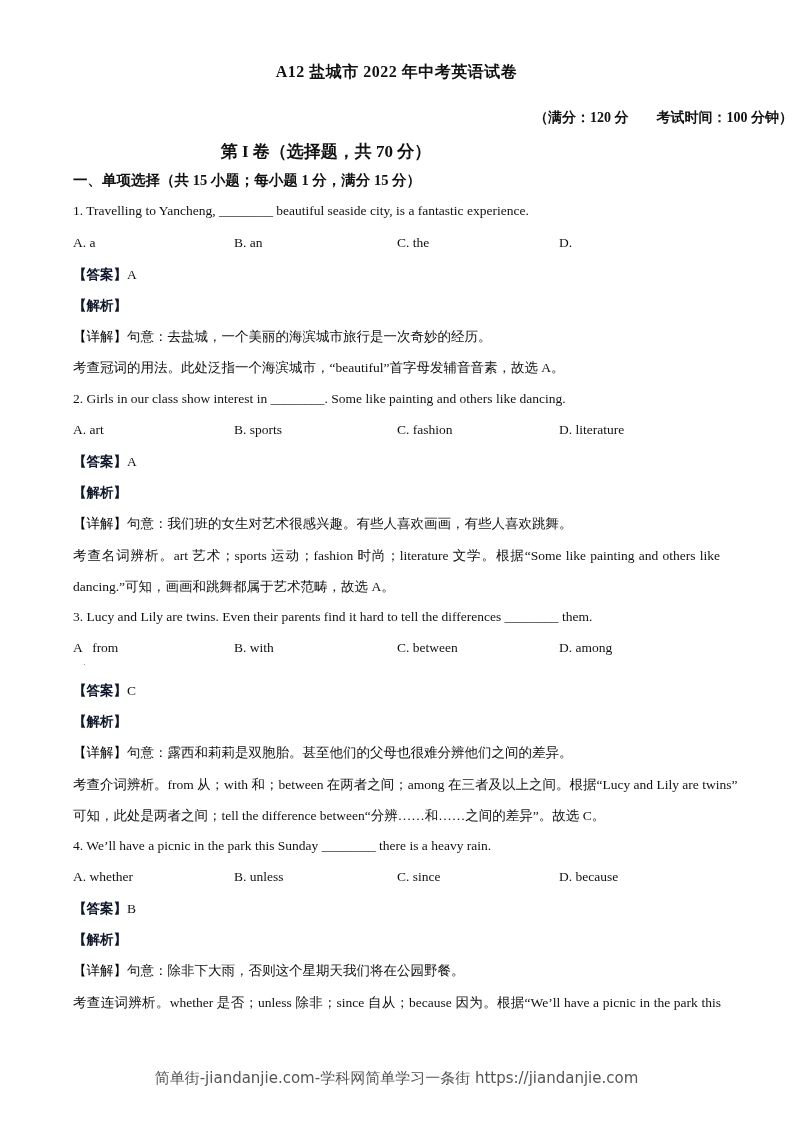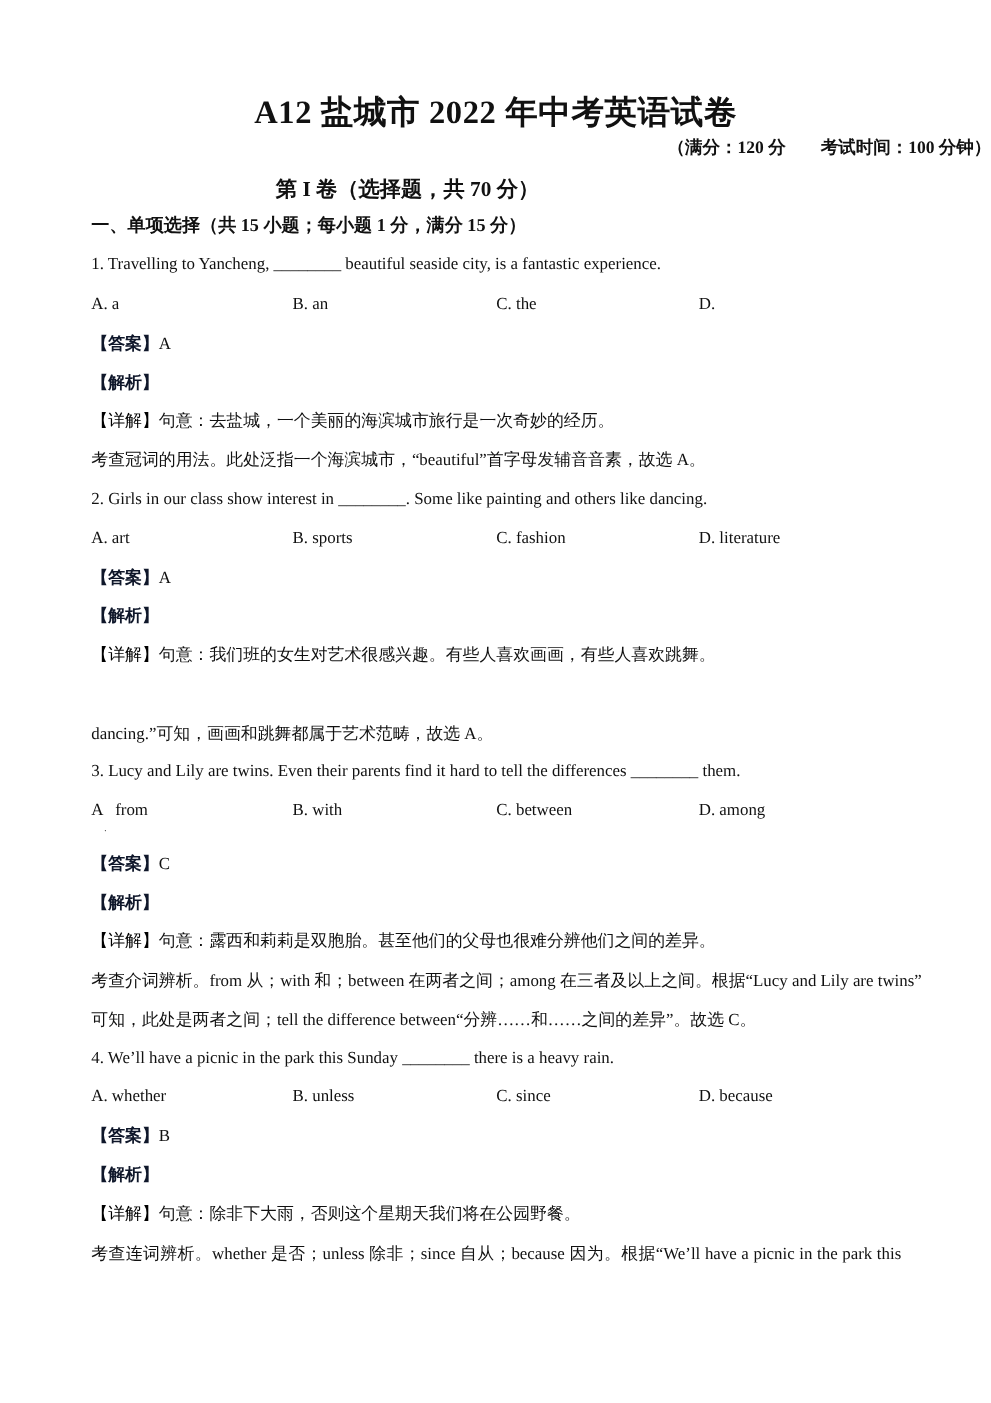--- a/index.html
+++ b/index.html
@@ -1,20 +1,20 @@
 <!DOCTYPE html>
 <html><head>
 <meta charset="utf-8">
 <style>
   html, body { margin: 0; padding: 0; background: #ffffff; }
   body { width: 793px; height: 1122px; position: relative; overflow: hidden;
          font-family: "Liberation Serif", "DejaVu Serif", serif; color: #111; }
   .page { position: absolute; left: 0; top: 0; width: 793px; height: 1122px; }
-  .title { position: absolute; top: 72px; left: 0; width: 793px; text-align: center;
-           font-size: 26px; font-weight: bold; letter-spacing: 0.5px; }
+  .title { position: absolute; top: 62px; left: 0; width: 793px; text-align: center;
+           font-size: 16px; font-weight: bold; letter-spacing: 0.5px; }
   .subtitle { position: absolute; top: 109px; left: 0; width: 793px; text-align: right;
               font-size: 14px; font-weight: bold; }
   .subtitle .gap { display: inline-block; width: 28px; }
   .part { position: absolute; top: 140px; left: 0; width: 652px; text-align: center;
           font-size: 17px; font-weight: bold; }
   .section { position: absolute; top: 171px; left: 73px; font-size: 14.5px; font-weight: bold; }
   .line { position: absolute; left: 73px; font-size: 13.5px; white-space: nowrap; }
   .opts { position: absolute; left: 73px; width: 660px; font-size: 13.5px; height: 18px; }
   .opt { position: absolute; top: 0; white-space: nowrap; }
   .opt.a { left: 0; } .opt.b { left: 161px; } .opt.c { left: 324px; } .opt.d { left: 486px; }
@@ -61,20 +61,23 @@
     <span class="opt c">C. fashion</span>
     <span class="opt d">D. literature</span>
   </div>
   <div class="line" style="top:453px">
     <span class="tag">【答案】</span><span class="ans-val">A</span>
   </div>
   <div class="line tag" style="top:484px">【解析】</div>
   <div class="line" style="top:515px">
     <span class="tag-br">【详解】</span><span>句意：我们班的女生对艺术很感兴趣。有些人喜欢画画，有些人喜欢跳舞。</span>
   </div>
+  <div class="line" style="top:547px; width:647px;">
+    <div class="justify">考查名词辨析。art 艺术；sports 运动；fashion 时尚；literature 文学。根据“Some like painting and others like</div>
+  </div>
   <div class="line" style="top:578px">dancing.”可知，画画和跳舞都属于艺术范畴，故选 A。</div>
 
   <div class="line" style="top:609px">3. Lucy and Lily are twins. Even their parents find it hard to tell the differences ________ them.</div>
   <div class="opts" style="top:640px">
     <span class="opt a" style="white-space:pre">A   from</span>
     <span class="opt b">B. with</span>
     <span class="opt c">C. between</span>
     <span class="opt d">D. among</span>
   </div>
   <div class="dot">·</div>
@@ -101,13 +104,14 @@
     <span class="tag">【答案】</span><span class="ans-val">B</span>
   </div>
   <div class="line tag" style="top:931px">【解析】</div>
   <div class="line" style="top:962px">
     <span class="tag-br">【详解】</span><span>句意：除非下大雨，否则这个星期天我们将在公园野餐。</span>
   </div>
   <div class="line" style="top:994px; width:648px;">
     <div class="justify">考查连词辨析。whether 是否；unless 除非；since 自从；because 因为。根据“We’ll have a picnic in the park this</div>
   </div>
 
+  <div class="footer">简单街-jiandanjie.com-学科网简单学习一条街 https://jiandanjie.com</div>
 </div>
 
 </body></html>

